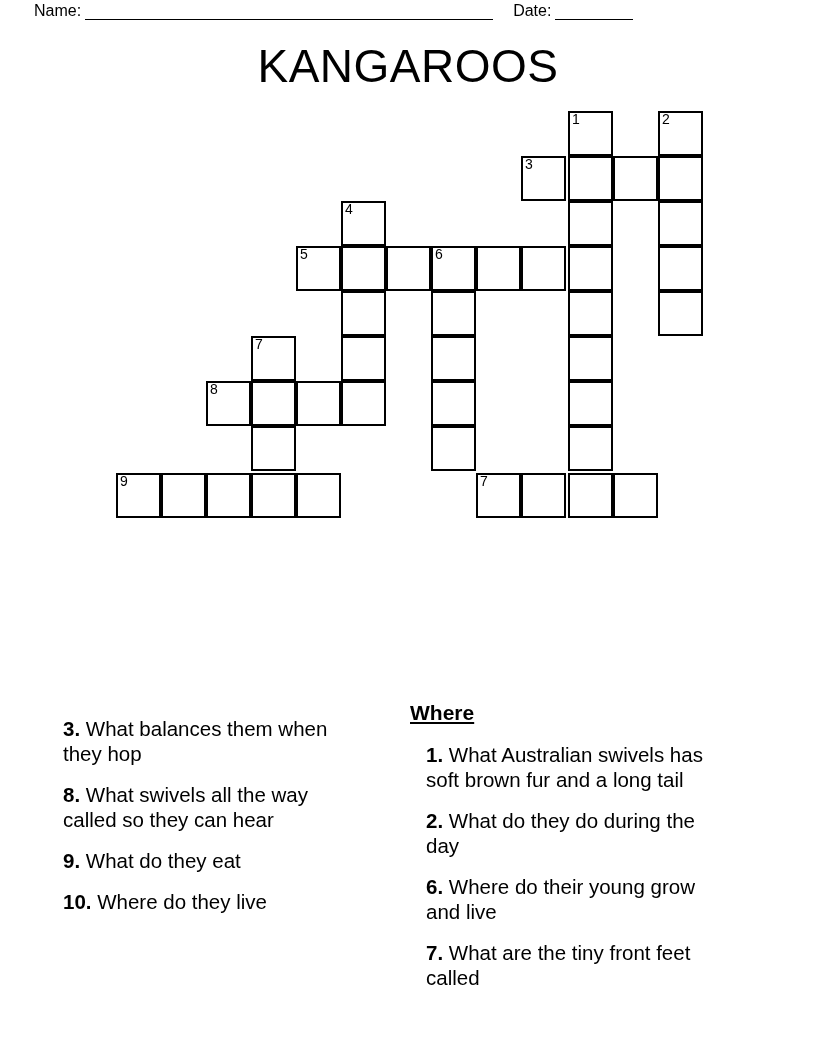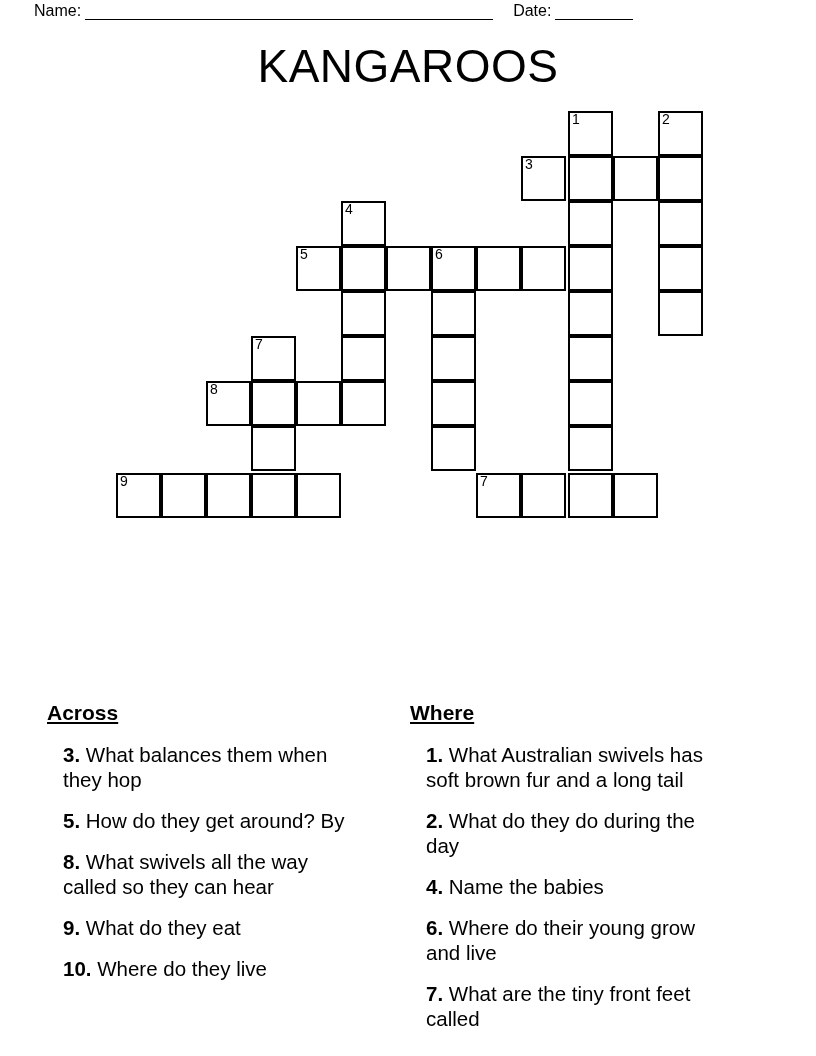--- a/index.html
+++ b/index.html
@@ -189,34 +189,31 @@
       <span class="xw-num">7</span>
     </div>
     <div class="xw-cell" style="left: 521px; top: 473px;"></div>
     <div class="xw-cell" style="left: 568px; top: 473px;"></div>
     <div class="xw-cell" style="left: 613px; top: 473px;"></div>
   </div>
 
 <div class="clues">
 
   <div class="clue-col across-col">
-    <div class="clue-heading">Across</div>
     <ul class="clue-list" id="across-list">
         <li class="clue-item"><span class="clue-num">3.</span><span class="clue-text"> What balances them when they hop</span></li>
-        <li class="clue-item"><span class="clue-num">5.</span><span class="clue-text"> How do they get around? By</span></li>
         <li class="clue-item"><span class="clue-num">8.</span><span class="clue-text"> What swivels all the way called so they can hear</span></li>
         <li class="clue-item"><span class="clue-num">9.</span><span class="clue-text"> What do they eat</span></li>
         <li class="clue-item"><span class="clue-num">10.</span><span class="clue-text"> Where do they live</span></li>
       </ul>
   </div>
 
   <div class="clue-col down-col">
     <div class="clue-heading">Where</div>
     <ul class="clue-list" id="down-list">
         <li class="clue-item"><span class="clue-num">1.</span><span class="clue-text"> What Australian swivels has soft brown fur and a long tail</span></li>
         <li class="clue-item"><span class="clue-num">2.</span><span class="clue-text"> What do they do during the day</span></li>
-        <li class="clue-item"><span class="clue-num">4.</span><span class="clue-text"> Name the babies</span></li>
         <li class="clue-item"><span class="clue-num">6.</span><span class="clue-text"> Where do their young grow and live</span></li>
         <li class="clue-item"><span class="clue-num">7.</span><span class="clue-text"> What are the tiny front feet called</span></li>
       </ul>
   </div>
 
 </div>
 
 </body></html>

